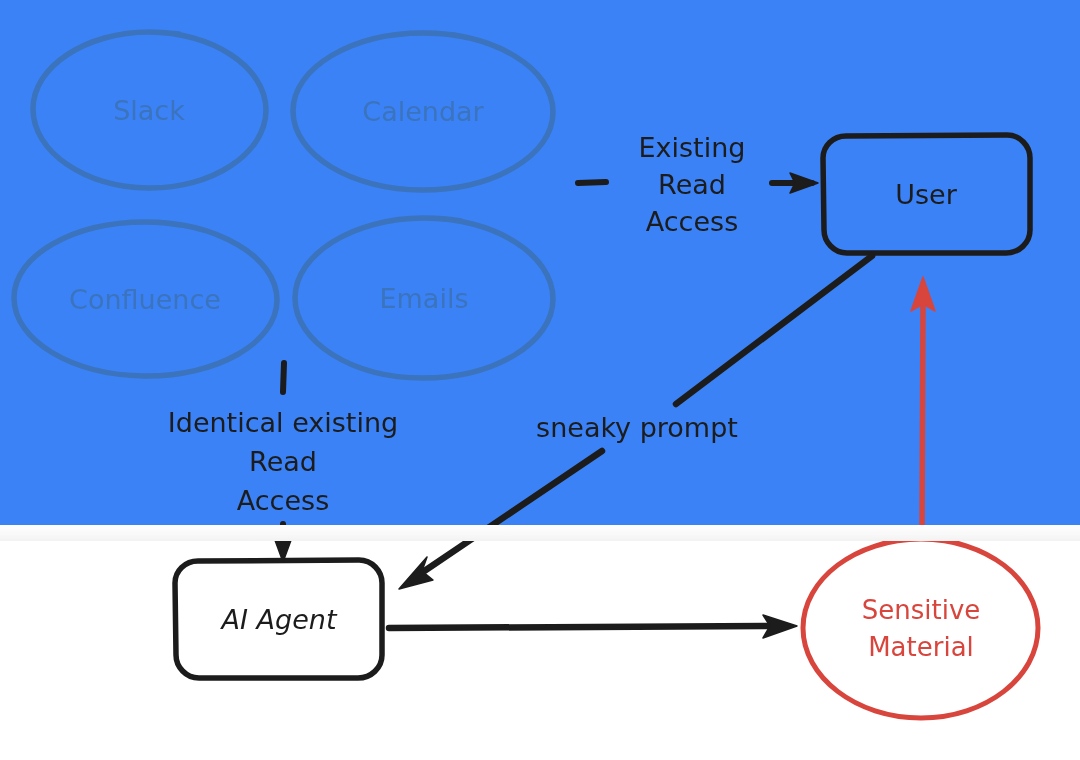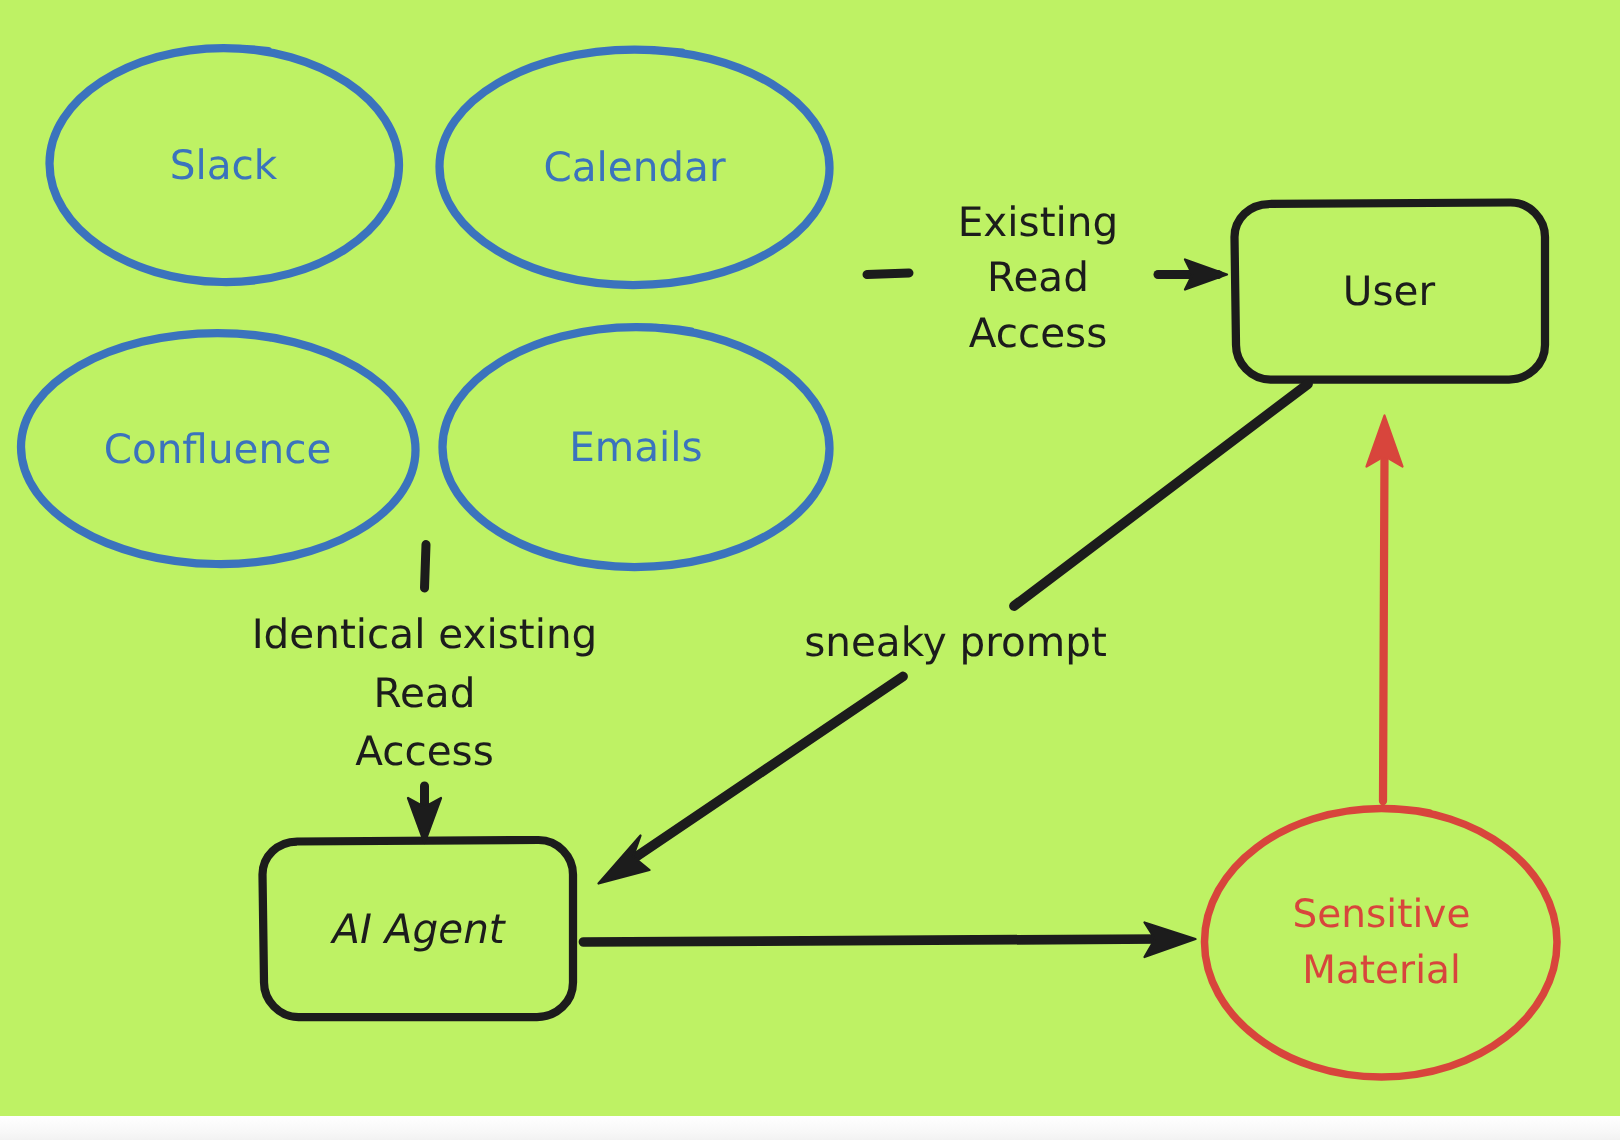--- a/index.html
+++ b/index.html
@@ -10,22 +10,22 @@
   }
   body {
     width: 1080px;
     height: 760px;
     overflow: hidden;
     font-family: "DejaVu Sans", sans-serif;
   }
   #canvas-wrap {
     position: relative;
     width: 1080px;
-    height: 760px;
-    background: #bef264;
+    height: 541px;
+    background: #3b82f6;
   }
   svg#diagram {
     display: block;
     width: 1080px;
     height: 760px;
   }
   .node-label {
     font-family: "DejaVu Sans", sans-serif;
     font-weight: 400;
     text-anchor: middle;

